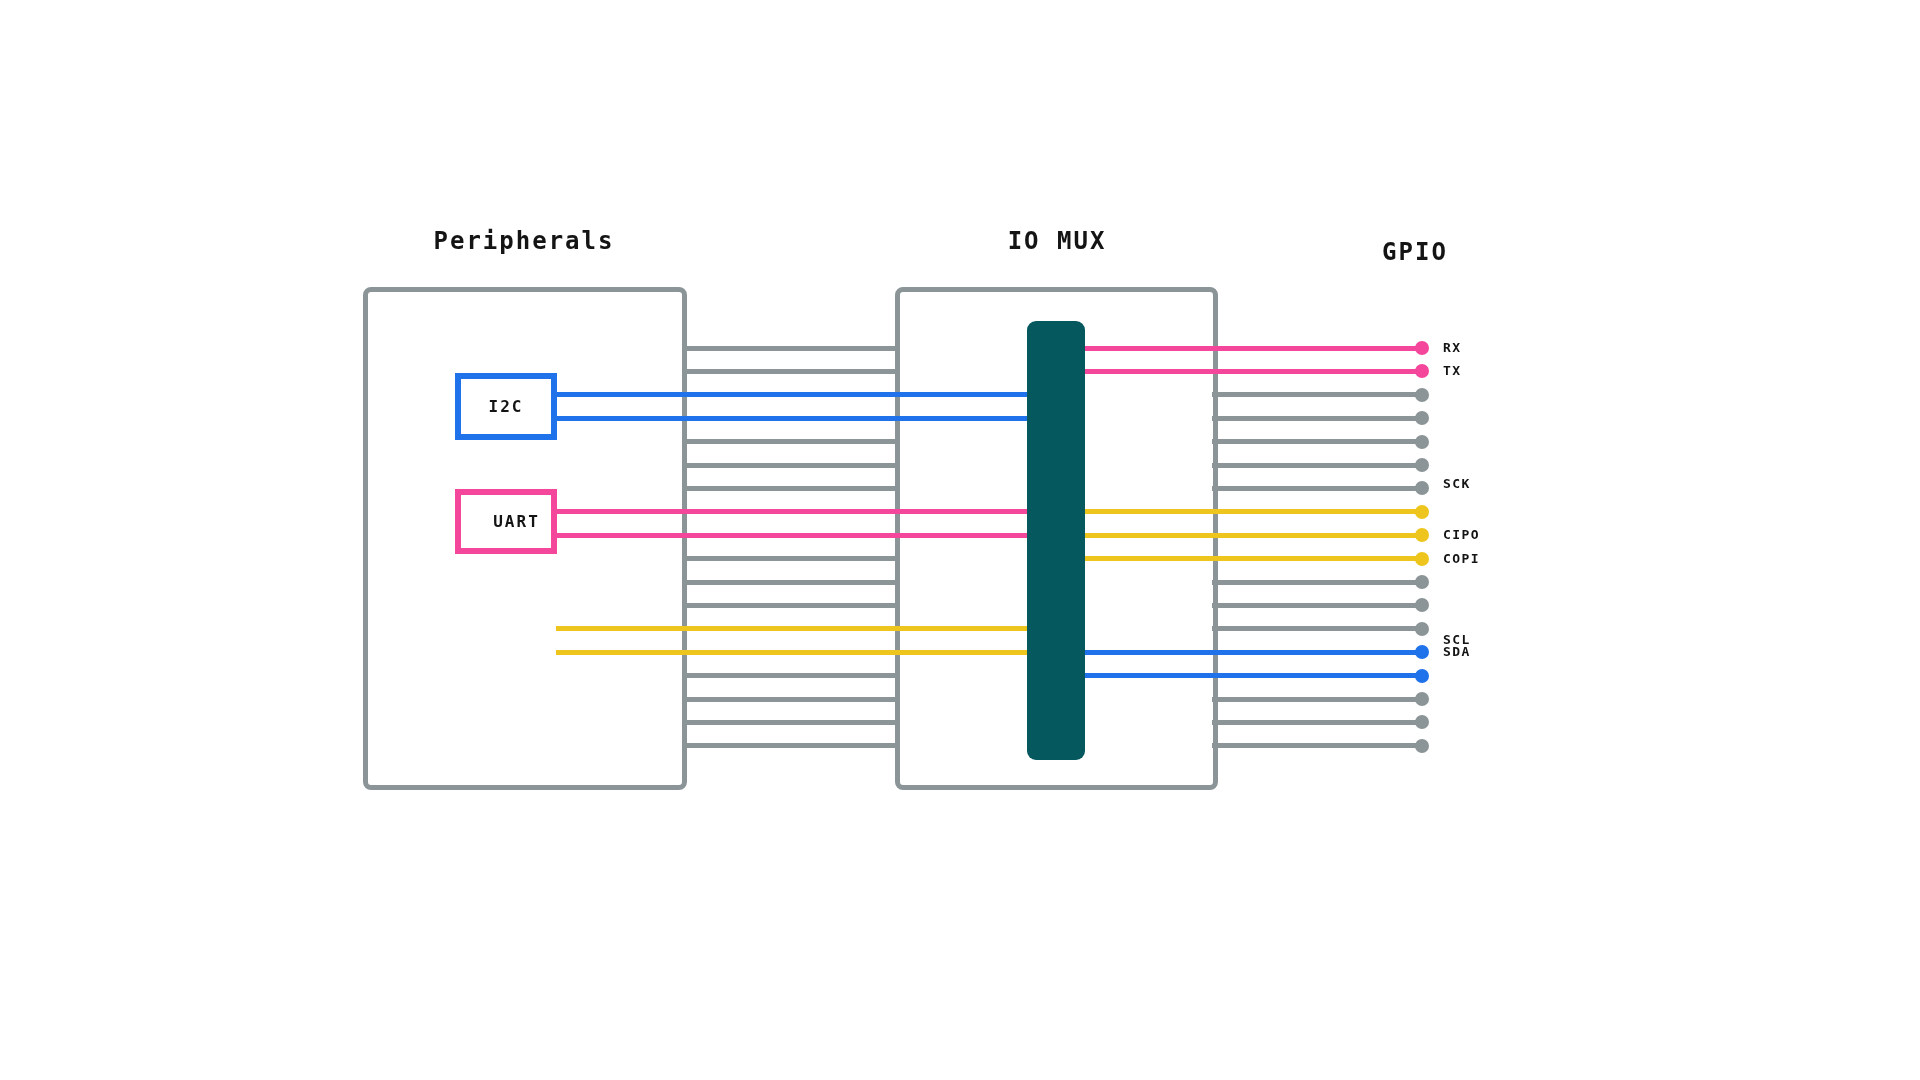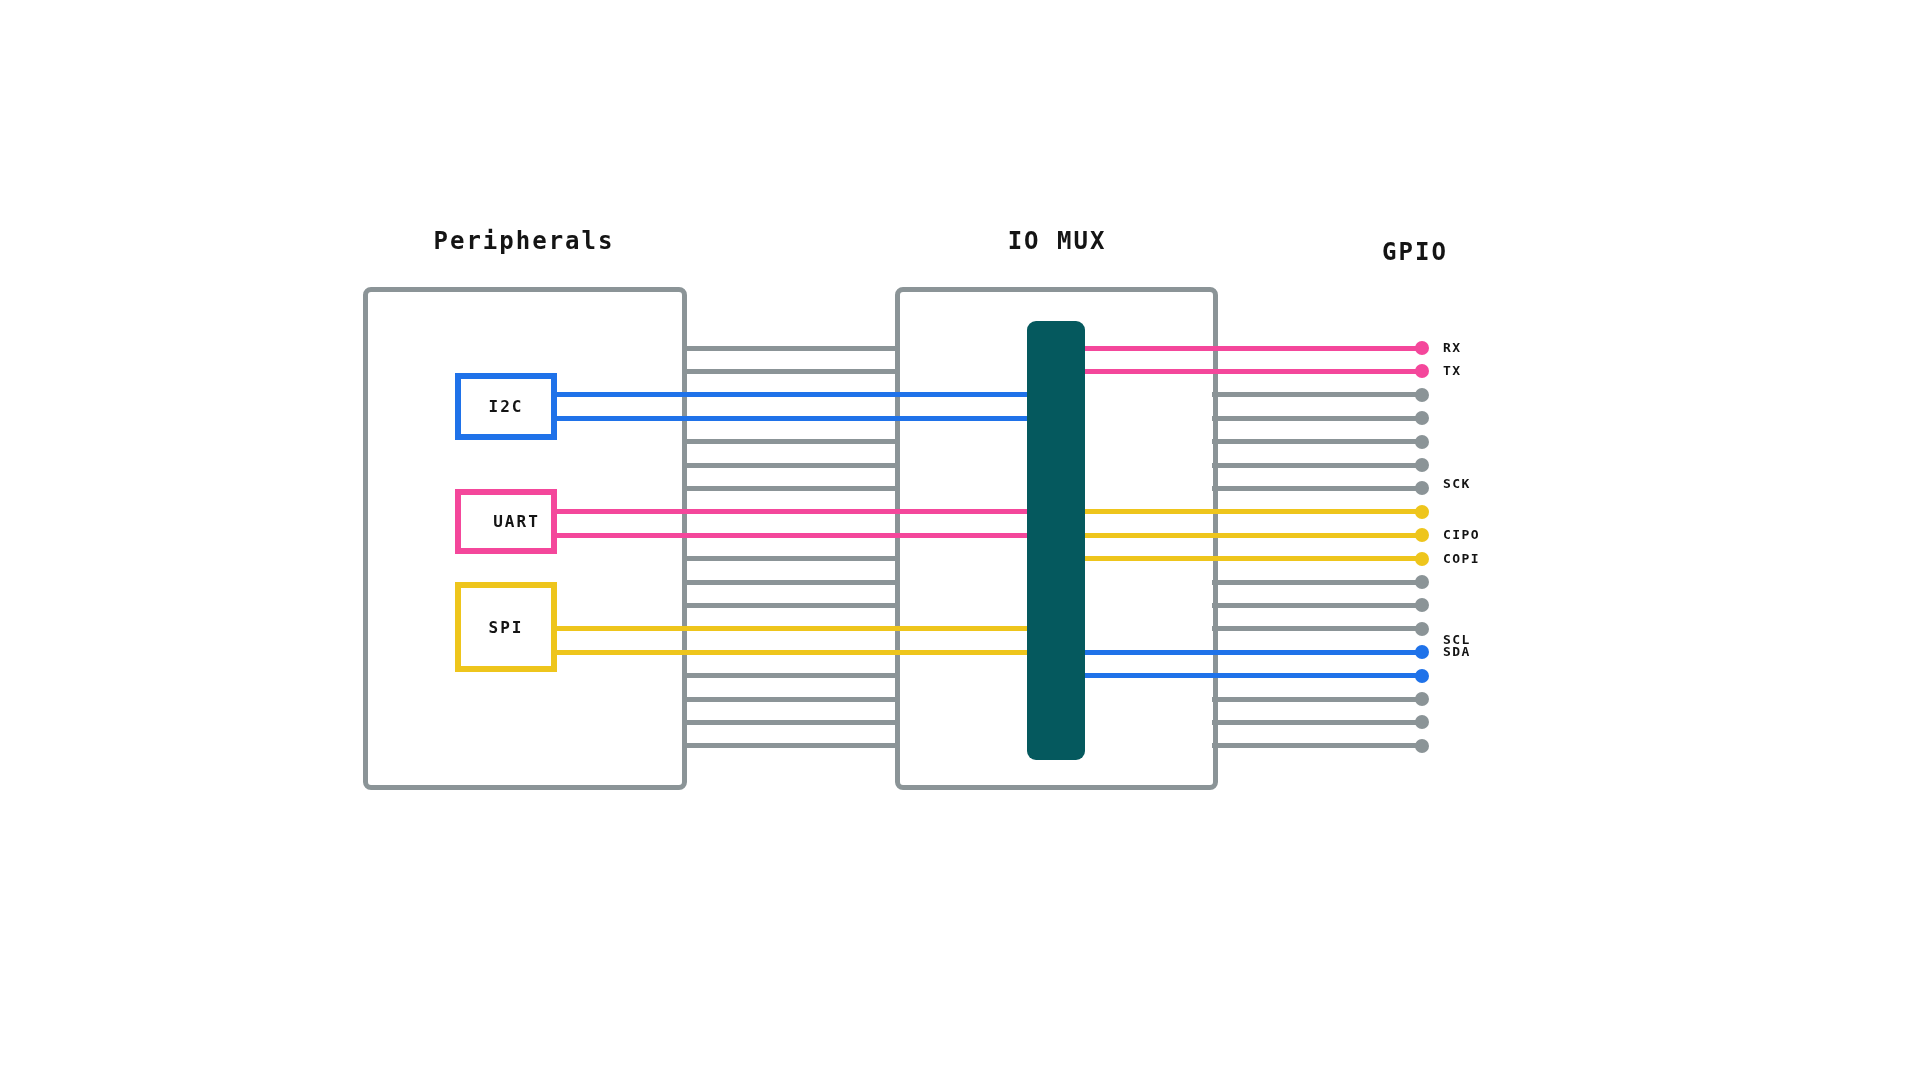--- a/index.html
+++ b/index.html
@@ -127,17 +127,14 @@
     </div>
 
   <div id="mux-core"></div>
 
   <div class="pblock" id="pb-i2c">
     <span>I2C</span>
   </div>
   <div class="pblock" id="pb-uart">
     <span>UART</span>
   </div>
-  <div class="pblock" id="pb-spi">
-    <span>SPI</span>
-  </div>
 
 </div>
 
 </body></html>

